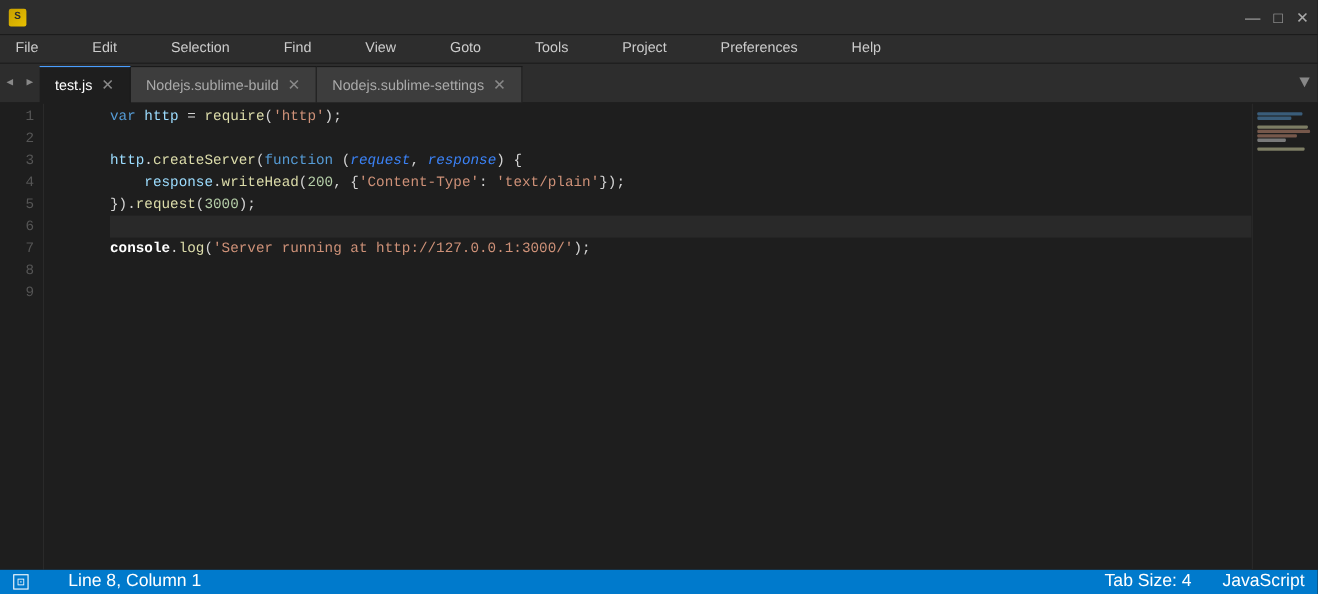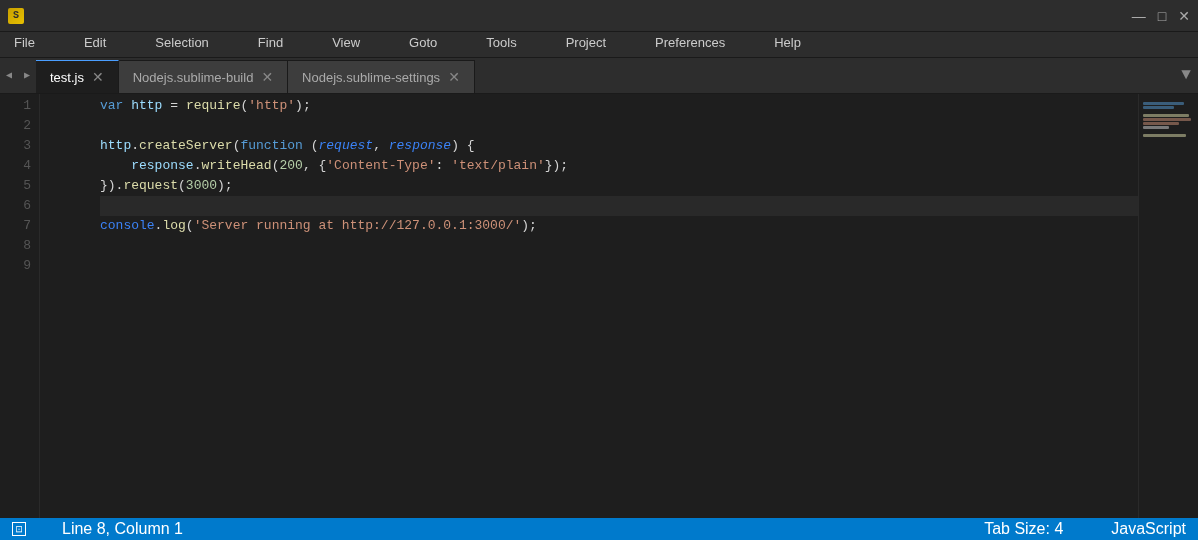--- a/index.html
+++ b/index.html
@@ -186,21 +186,21 @@
     .line-8 { background: rgba(255,255,255,0.05); }
 
     
     .kw { color: #569cd6; } 
     .ident { color: #9cdcfe; } 
     .op { color: #d4d4d4; } 
     .str { color: #ce9178; } 
     .num { color: #b5cea8; text-align: center; } 
     .fn { color: #dcdcaa; } 
     .param { color: #3b82f6; font-style: italic; }
-    .obj { color: #3b82f6; }
+    .obj { color: #ffffff; font-weight: bold; }
     .plain { color: #d4d4d4; }
 
     
     #minimap {
       width: 60px;
       background: #1e1e1e;
       border-left: 1px solid #2a2a2a;
       flex-shrink: 0;
       position: relative;
       overflow: hidden;
@@ -232,21 +232,20 @@
       font-family: 'Segoe UI', sans-serif;
     }
     #status-left {
       display: flex;
       align-items: center;
       gap: 8px;
     }
     #status-right {
       display: flex;
       align-items: center;
-      gap: 20px;
     }
     .status-item {
       font-size: 16px;
       white-space: nowrap;
       margin-left: 28px;
     }
     #status-icon {
       width: 14px;
       height: 14px;
       border: 1px solid #fff;

